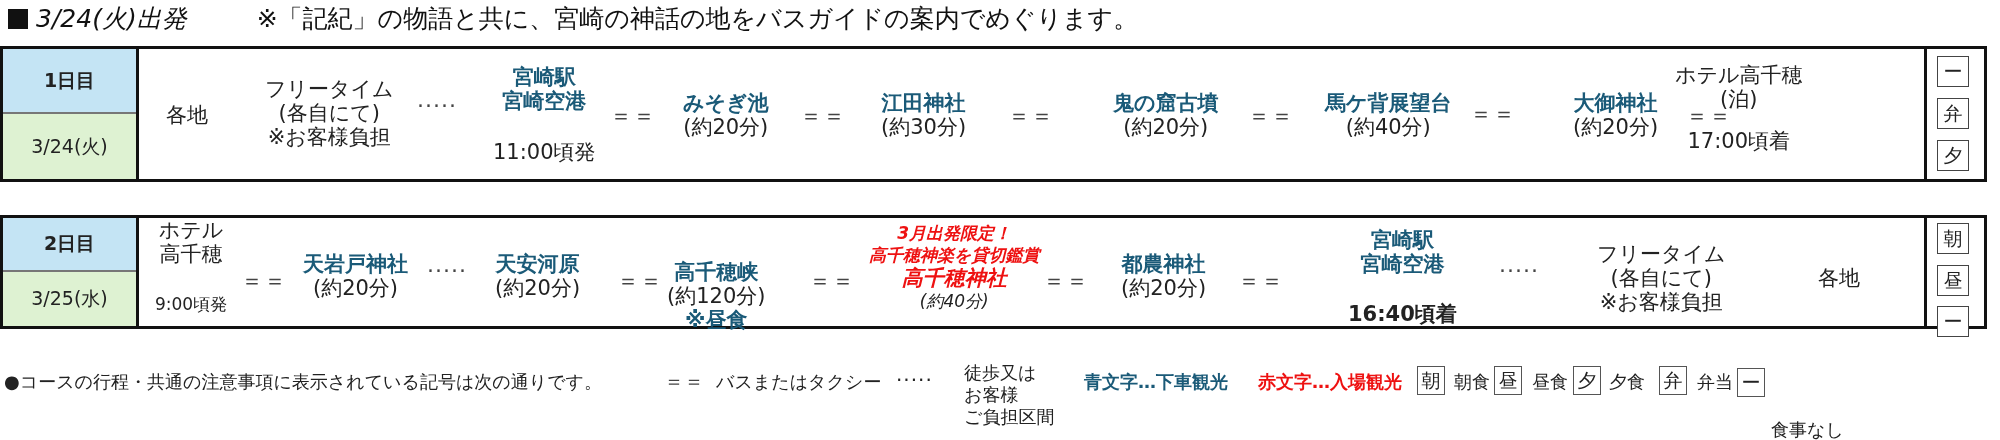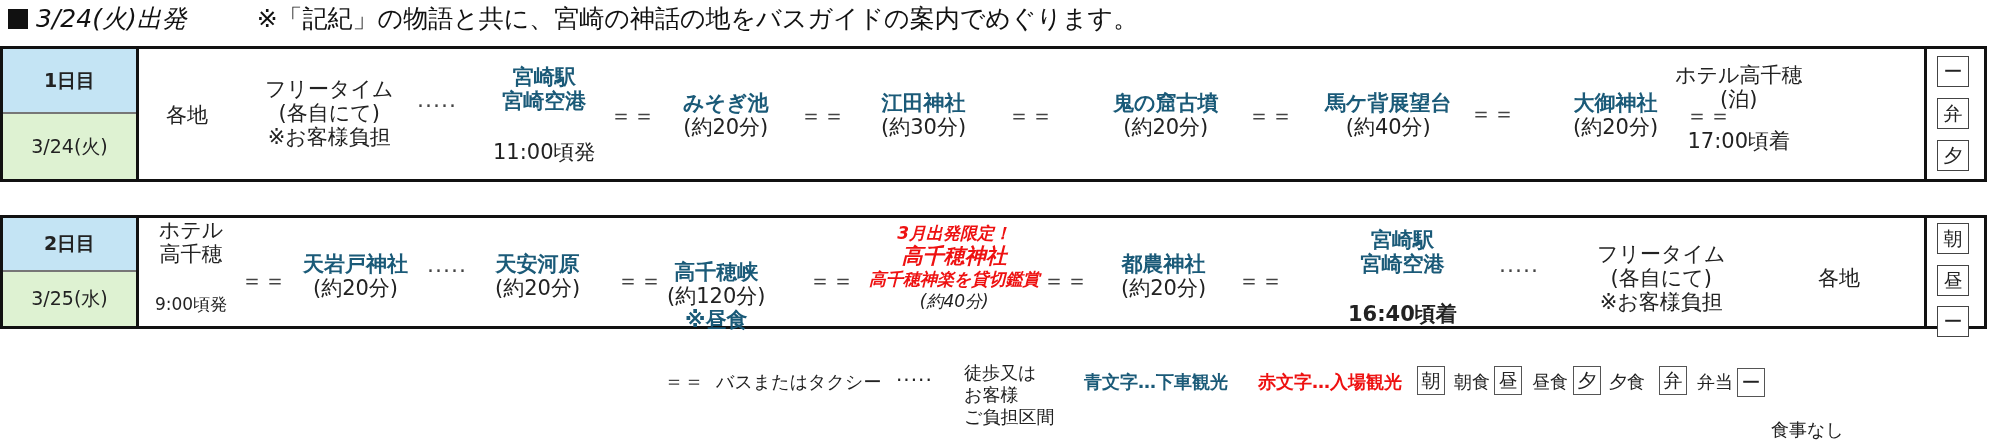--- a/index.html
+++ b/index.html
@@ -148,22 +148,22 @@
 
   <div class="item" style="left:664px;top:22px;margin-top:20px;">
     <div class="blue">高千穂峡</div>
     <div>(約120分)</div>
     <div class="blue">※昼食</div>
   </div>
   <div class="sym" style="left:806px;top:48px;">＝＝</div>
 
   <div class="item" style="left:866px;top:4px;font-style:italic;">
     <div class="red small" style="line-height:22px;">3月出発限定！</div>
+    <div class="red small" style="line-height:22px;">高千穂神楽を貸切鑑賞</div>
     <div class="red">高千穂神社</div>
-    <div class="red small" style="line-height:22px;">高千穂神楽を貸切鑑賞</div>
     <div class="small" style="line-height:22px;">(約40分)</div>
   </div>
   <div class="sym" style="left:1040px;top:48px;">＝＝</div>
 
   <div class="item" style="left:1118px;top:34px;">
     <div class="blue">都農神社</div>
     <div>(約20分)</div>
   </div>
   <div class="sym" style="left:1235px;top:48px;">＝＝</div>
 
@@ -183,20 +183,21 @@
   <div class="item" style="left:1815px;top:48px;">各地</div>
 
   <div class="meal-col">
     <div class="meal-box" style="top:5px;">朝</div>
     <div class="meal-box" style="top:47px;">昼</div>
     <div class="meal-box" style="top:88px;">ー</div>
   </div>
 </div>
 
 <div class="legend">
+  <div class="t" style="left:4px;top:4px;">●コースの行程・共通の注意事項に表示されている記号は次の通りです。</div>
   <div class="t" style="left:664px;top:2px;font-size:20px;color:#444;">＝＝</div>
   <div class="t" style="left:716px;top:4px;">バスまたはタクシー</div>
   <div class="t" style="left:896px;top:2px;font-size:20px;letter-spacing:1px;">·····</div>
   <div class="t" style="left:964px;top:-4px;line-height:22px;">
     <div>徒歩又は</div>
     <div>お客様</div>
     <div>ご負担区間</div>
   </div>
   <div class="t blue" style="left:1084px;top:4px;">青文字…下車観光</div>
   <div class="t red" style="left:1258px;top:4px;">赤文字…入場観光</div>

